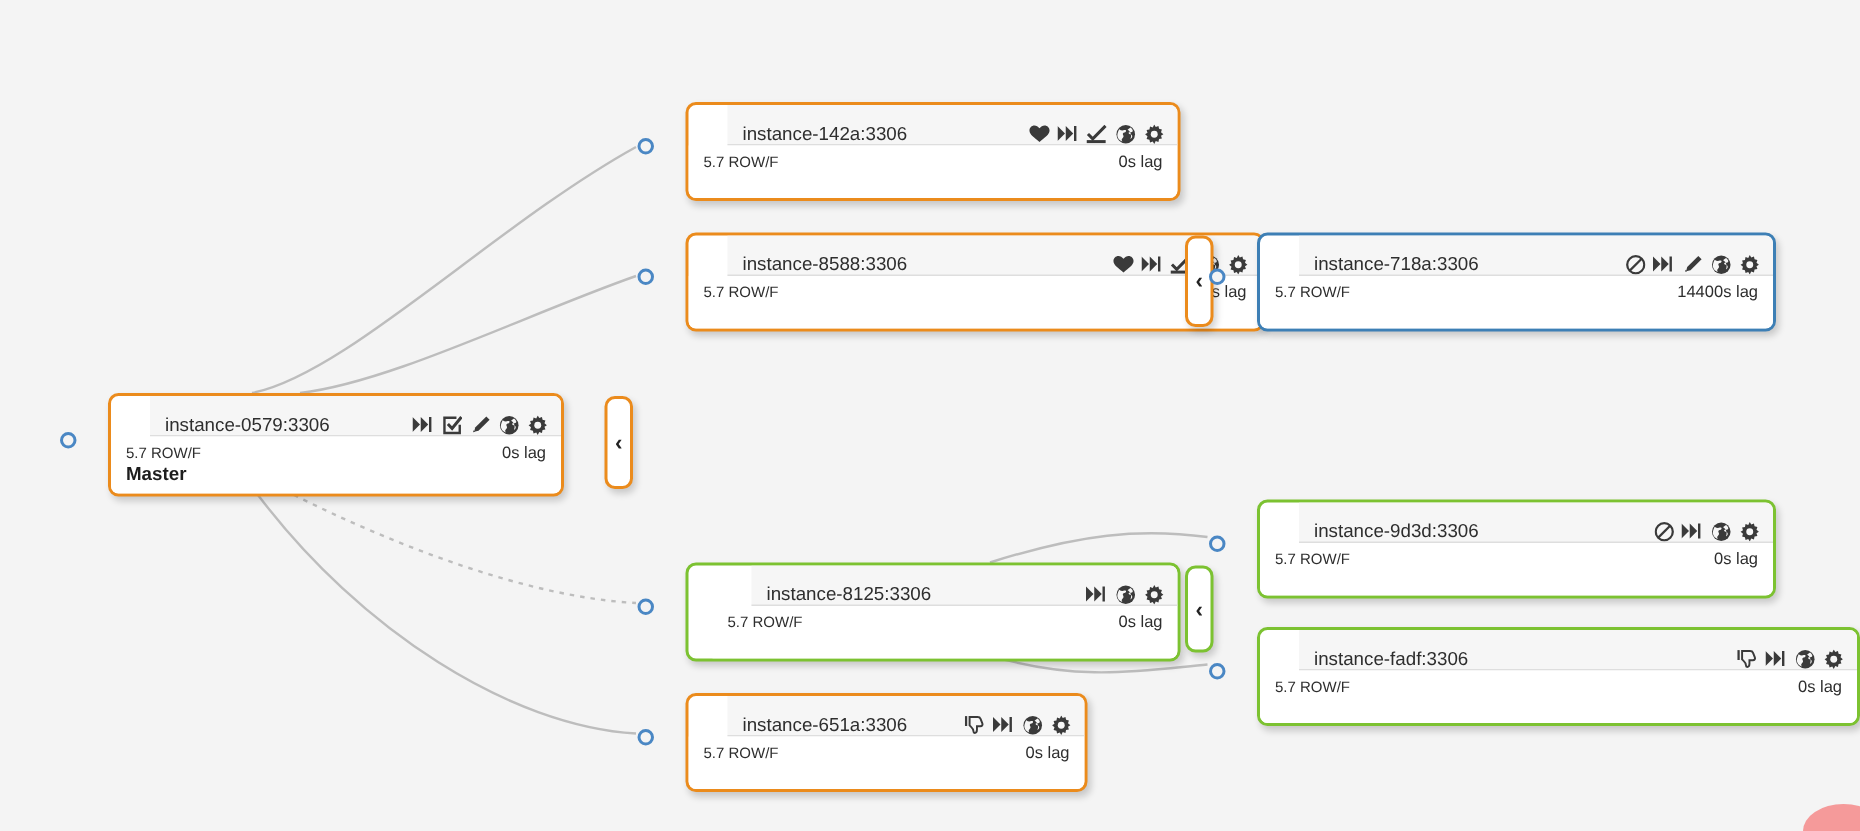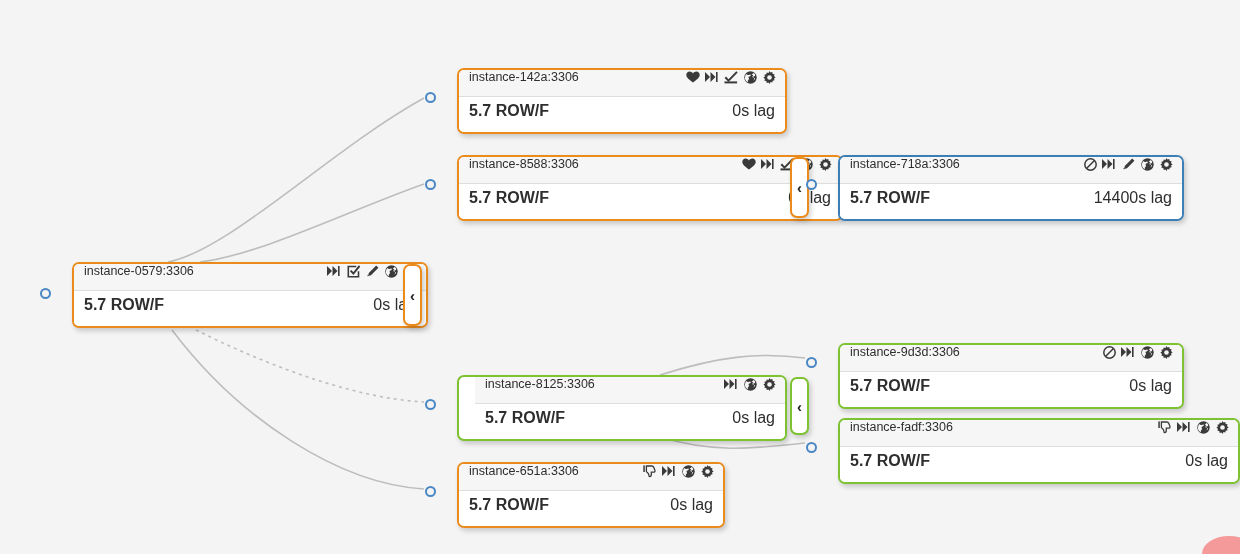--- a/index.html
+++ b/index.html
@@ -20,25 +20,26 @@
     border:2px solid #eb8b1c;
     border-radius:7px;
     background:#ffffff;
     box-shadow:2px 3px 5px rgba(0,0,0,.18);
     overflow:hidden;
   }
   .node.green{border-color:#7cc231;}
   .node.blue{border-color:#3d7fb5;}
 
   .node-head{
-    display:flex;align-items:flex-start;
+    display:flex;align-items:flex-end;
     height:26px;
     padding:0 9px 0 10px;
     background:#f6f6f6;
     border-bottom:1px solid #dedede;
+    margin-left:26px;
   }
   .node-title{
     font-size:12.5px;color:#2e2e2e;
     white-space:nowrap;flex:0 0 auto;
   }
   .node-icons{
     margin-left:auto;display:flex;align-items:center;gap:5px;
   }
   .ico{
     width:14px;height:14px;display:inline-flex;
@@ -47,22 +48,22 @@
   }
   .ico svg{display:block;}
 
   .node-body{
     position:relative;
     padding:5px 10px 6px 10px;
     min-height:24px;
     background:#ffffff;
   }
   .row{display:flex;align-items:baseline;}
-  .ver{font-size:16px;color:#2e2e2e;font-weight:bold;}
-  .lag{margin-left:auto;font-size:16px;color:#2e2e2e;}
+  .ver{font-size:10px;color:#2e2e2e;}
+  .lag{margin-left:auto;font-size:11px;color:#2e2e2e;}
   .role{font-size:12.5px;font-weight:bold;color:#1d1d1d;line-height:14px;margin-top:1px;}
 
   
   .tail{
     position:absolute;
     left:-13px;
     width:0;height:0;
     border-top:10px solid transparent;
     border-bottom:10px solid transparent;
     border-right:13px solid #ffffff;
@@ -108,21 +109,21 @@
 <div id="canvas">
   <svg class="edges" id="edge-layer">
       <path d="M 168 262 C 230 250 330 150 424 98" fill="none" stroke="#bdbdbd" stroke-width="1.6"></path>
       <path d="M 200 262 C 260 255 350 210 424 184" fill="none" stroke="#bdbdbd" stroke-width="1.6"></path>
       <path d="M 196 330 C 260 362 350 398 424 402" fill="none" stroke="#bdbdbd" stroke-width="1.6" stroke-dasharray="3,4"></path>
       <path d="M 172 330 C 240 420 340 484 424 489" fill="none" stroke="#bdbdbd" stroke-width="1.6"></path>
       <path d="M 660 375 C 720 356 760 352 805 358" fill="none" stroke="#bdbdbd" stroke-width="1.6"></path>
       <path d="M 660 437 C 720 455 762 447 805 443" fill="none" stroke="#bdbdbd" stroke-width="1.6"></path>
     </svg>
   <div id="node-layer">
-      <div class="node" style="left: 72px; top: 262px; width: 356px;">
+      <div class="node" style="left: 72px; top: 262px; width: 304px;">
         <div class="node-head">
           <span class="node-title">instance-0579:3306</span>
           <span class="node-icons">
             <span class="ico">
               <svg width="14" height="12" viewBox="0 0 14 12">
                 <path fill="currentColor" d="M0 1l5 5-5 5z"></path>
                 <path fill="currentColor" d="M5.5 1l5 5-5 5z"></path>
                 <rect fill="currentColor" x="11" y="1" width="1.6" height="10"></rect>
               </svg>
             </span>
@@ -151,20 +152,21 @@
                 <circle fill="#f6f6f6" cx="6.5" cy="6.5" r="2.3"></circle>
               </svg>
             </span>
           </span>
         </div>
         <div class="node-body">
           <div class="row">
             <span class="ver">5.7 ROW/F</span>
             <span class="lag">0s lag</span>
           </div>
+          <div class="role">Master</div>
         </div>
         <div class="tail" style="top: 14px;"></div>
       </div>
       <div class="handle" style="left: 403px; top: 264px; height: 62px;">
         <span style="font-size: 15px; font-weight: bold; line-height: 1;">‹</span>
       </div>
       <div class="node" style="left: 457px; top: 68px; width: 330px;">
         <div class="node-head">
           <span class="node-title">instance-142a:3306</span>
           <span class="node-icons">
@@ -333,21 +335,21 @@
           <div class="row">
             <span class="ver">5.7 ROW/F</span>
             <span class="lag">0s lag</span>
           </div>
         </div>
         <div class="tail" style="top: 14px;"></div>
       </div>
       <div class="handle green" style="left: 790px; top: 377px; height: 58px;">
         <span style="font-size: 15px; font-weight: bold; line-height: 1;">‹</span>
       </div>
-      <div class="node green" style="left: 838px; top: 343px; width: 346px;">
+      <div class="node green" style="left: 838px; top: 333px; width: 346px;">
         <div class="node-head">
           <span class="node-title">instance-9d3d:3306</span>
           <span class="node-icons">
             <span class="ico">
               <svg width="13" height="13" viewBox="0 0 13 13">
                 <circle fill="none" stroke="currentColor" stroke-width="1.5" cx="6.5" cy="6.5" r="5.7"></circle>
                 <rect fill="currentColor" x="5.7" y="0.9" width="1.5" height="11.2" transform="rotate(45 6.5 6.5)"></rect>
               </svg>
             </span>
             <span class="ico">

